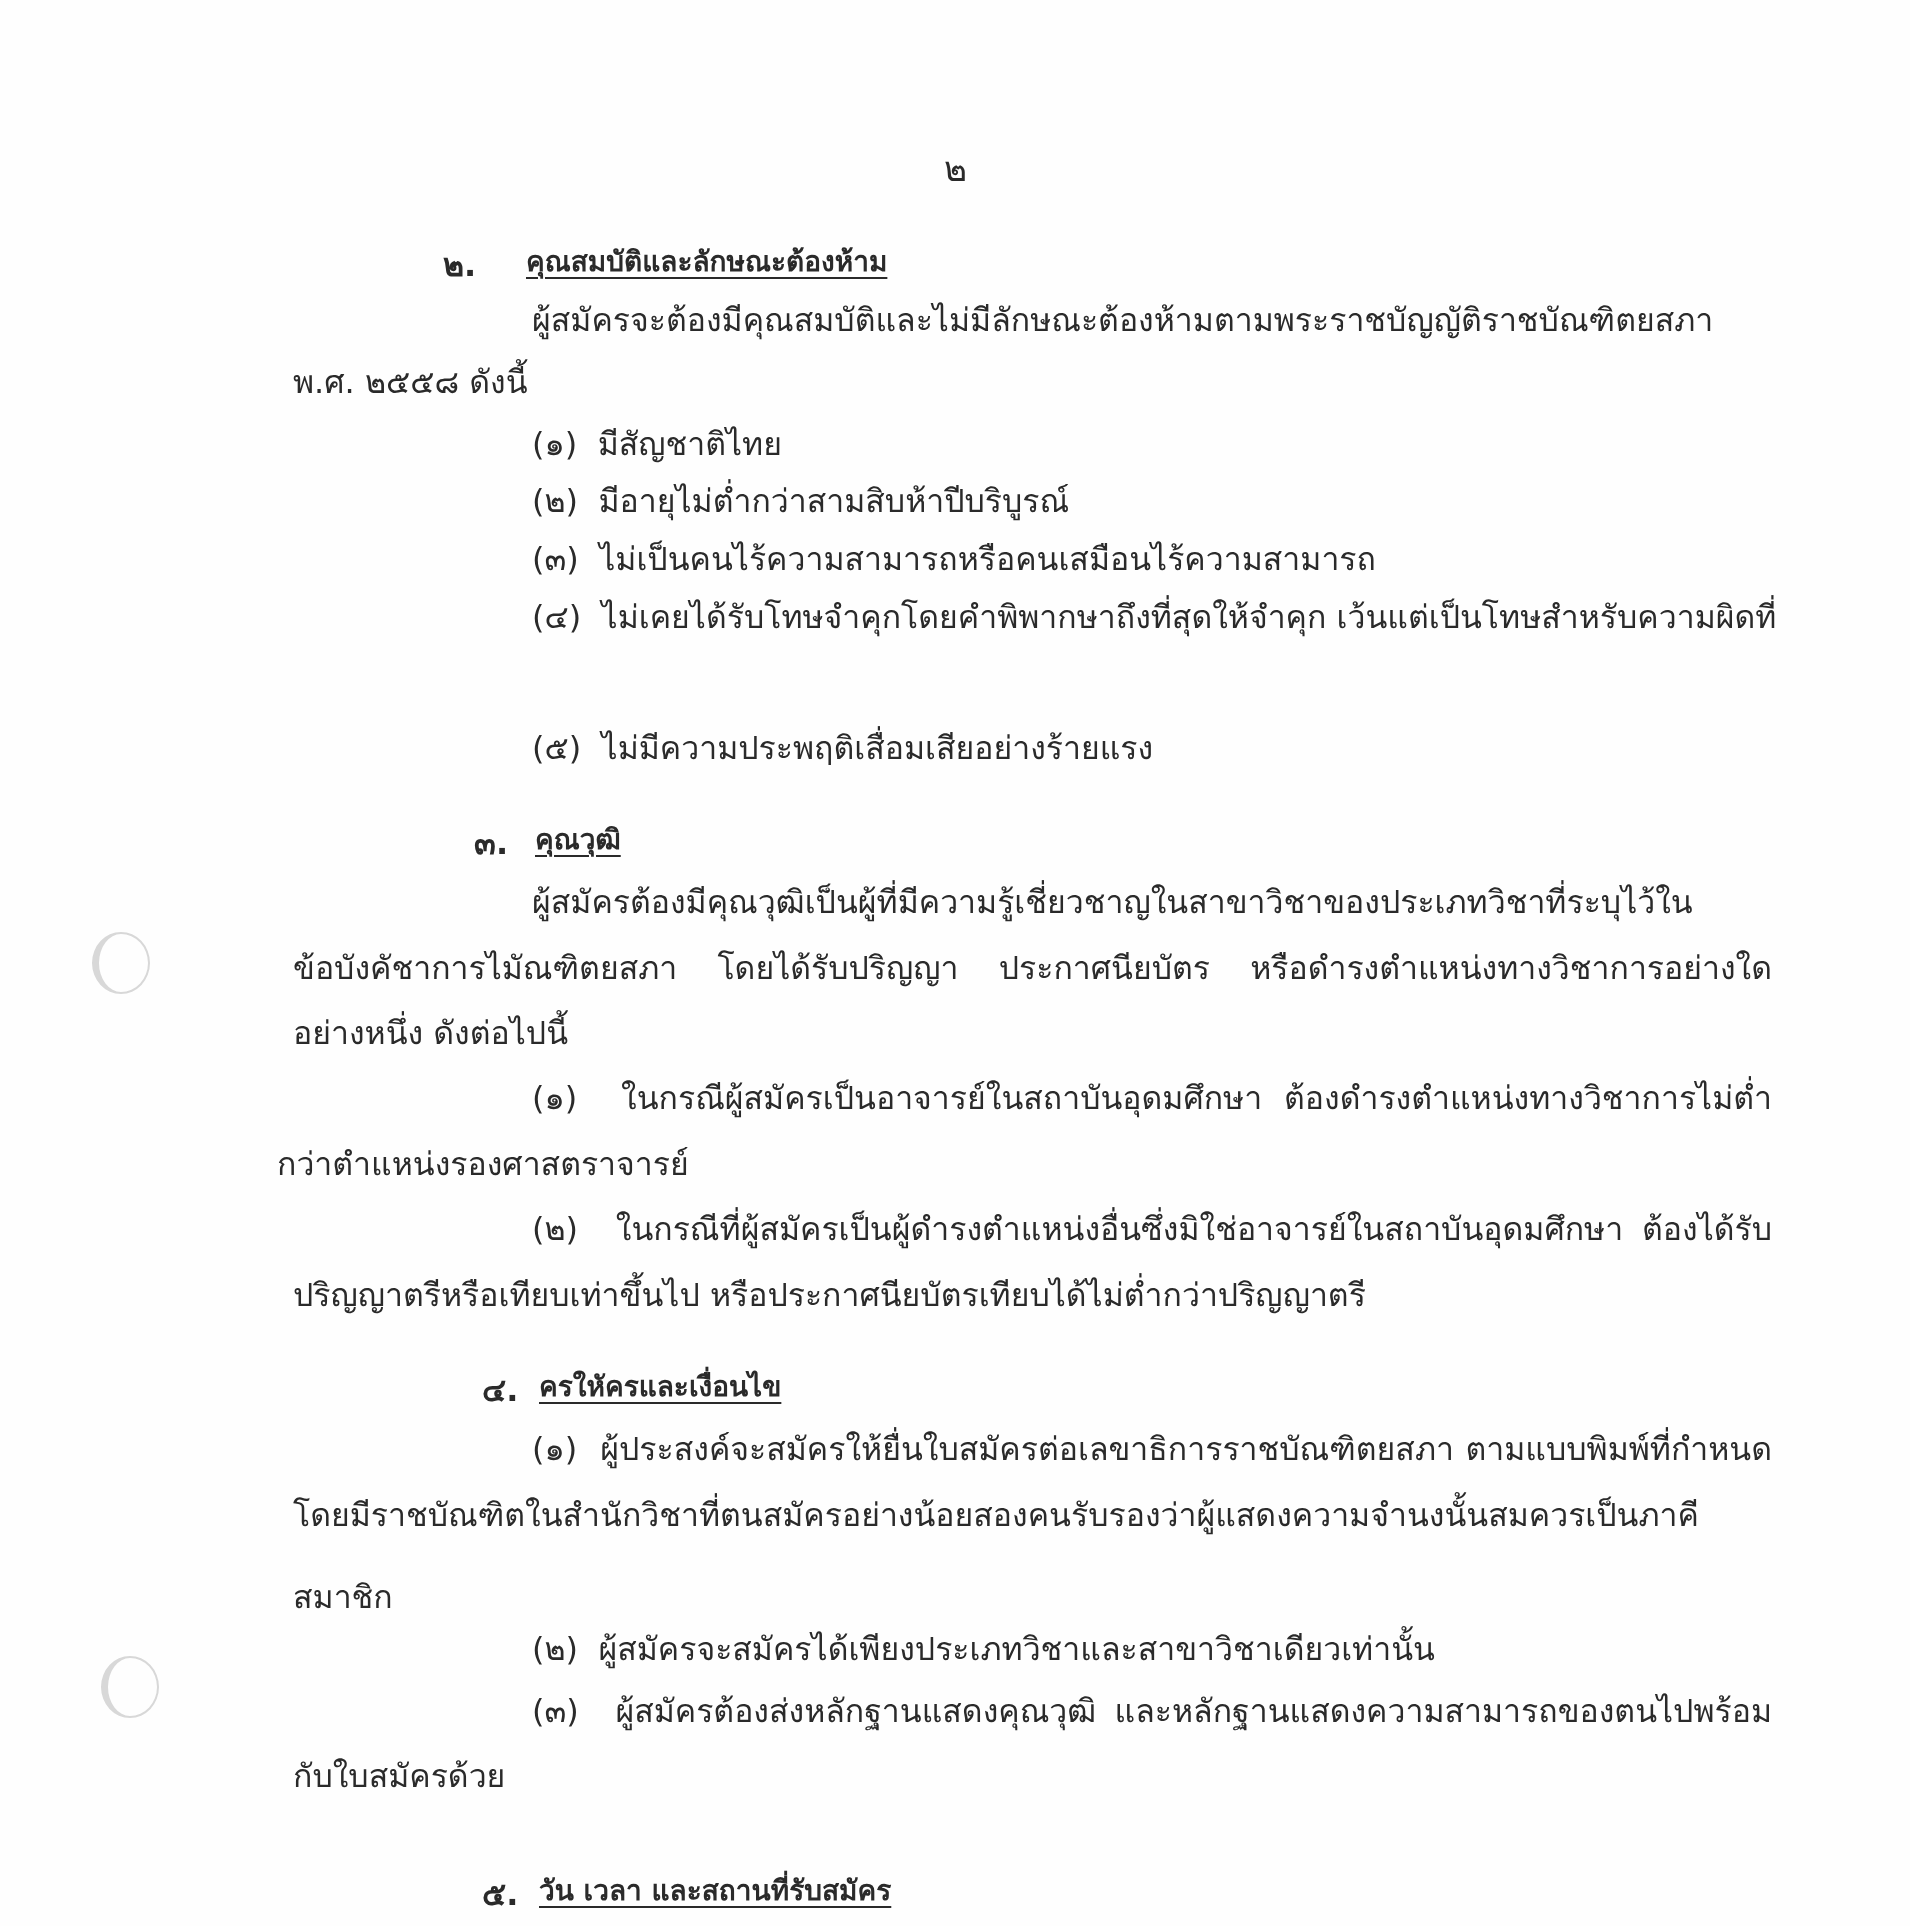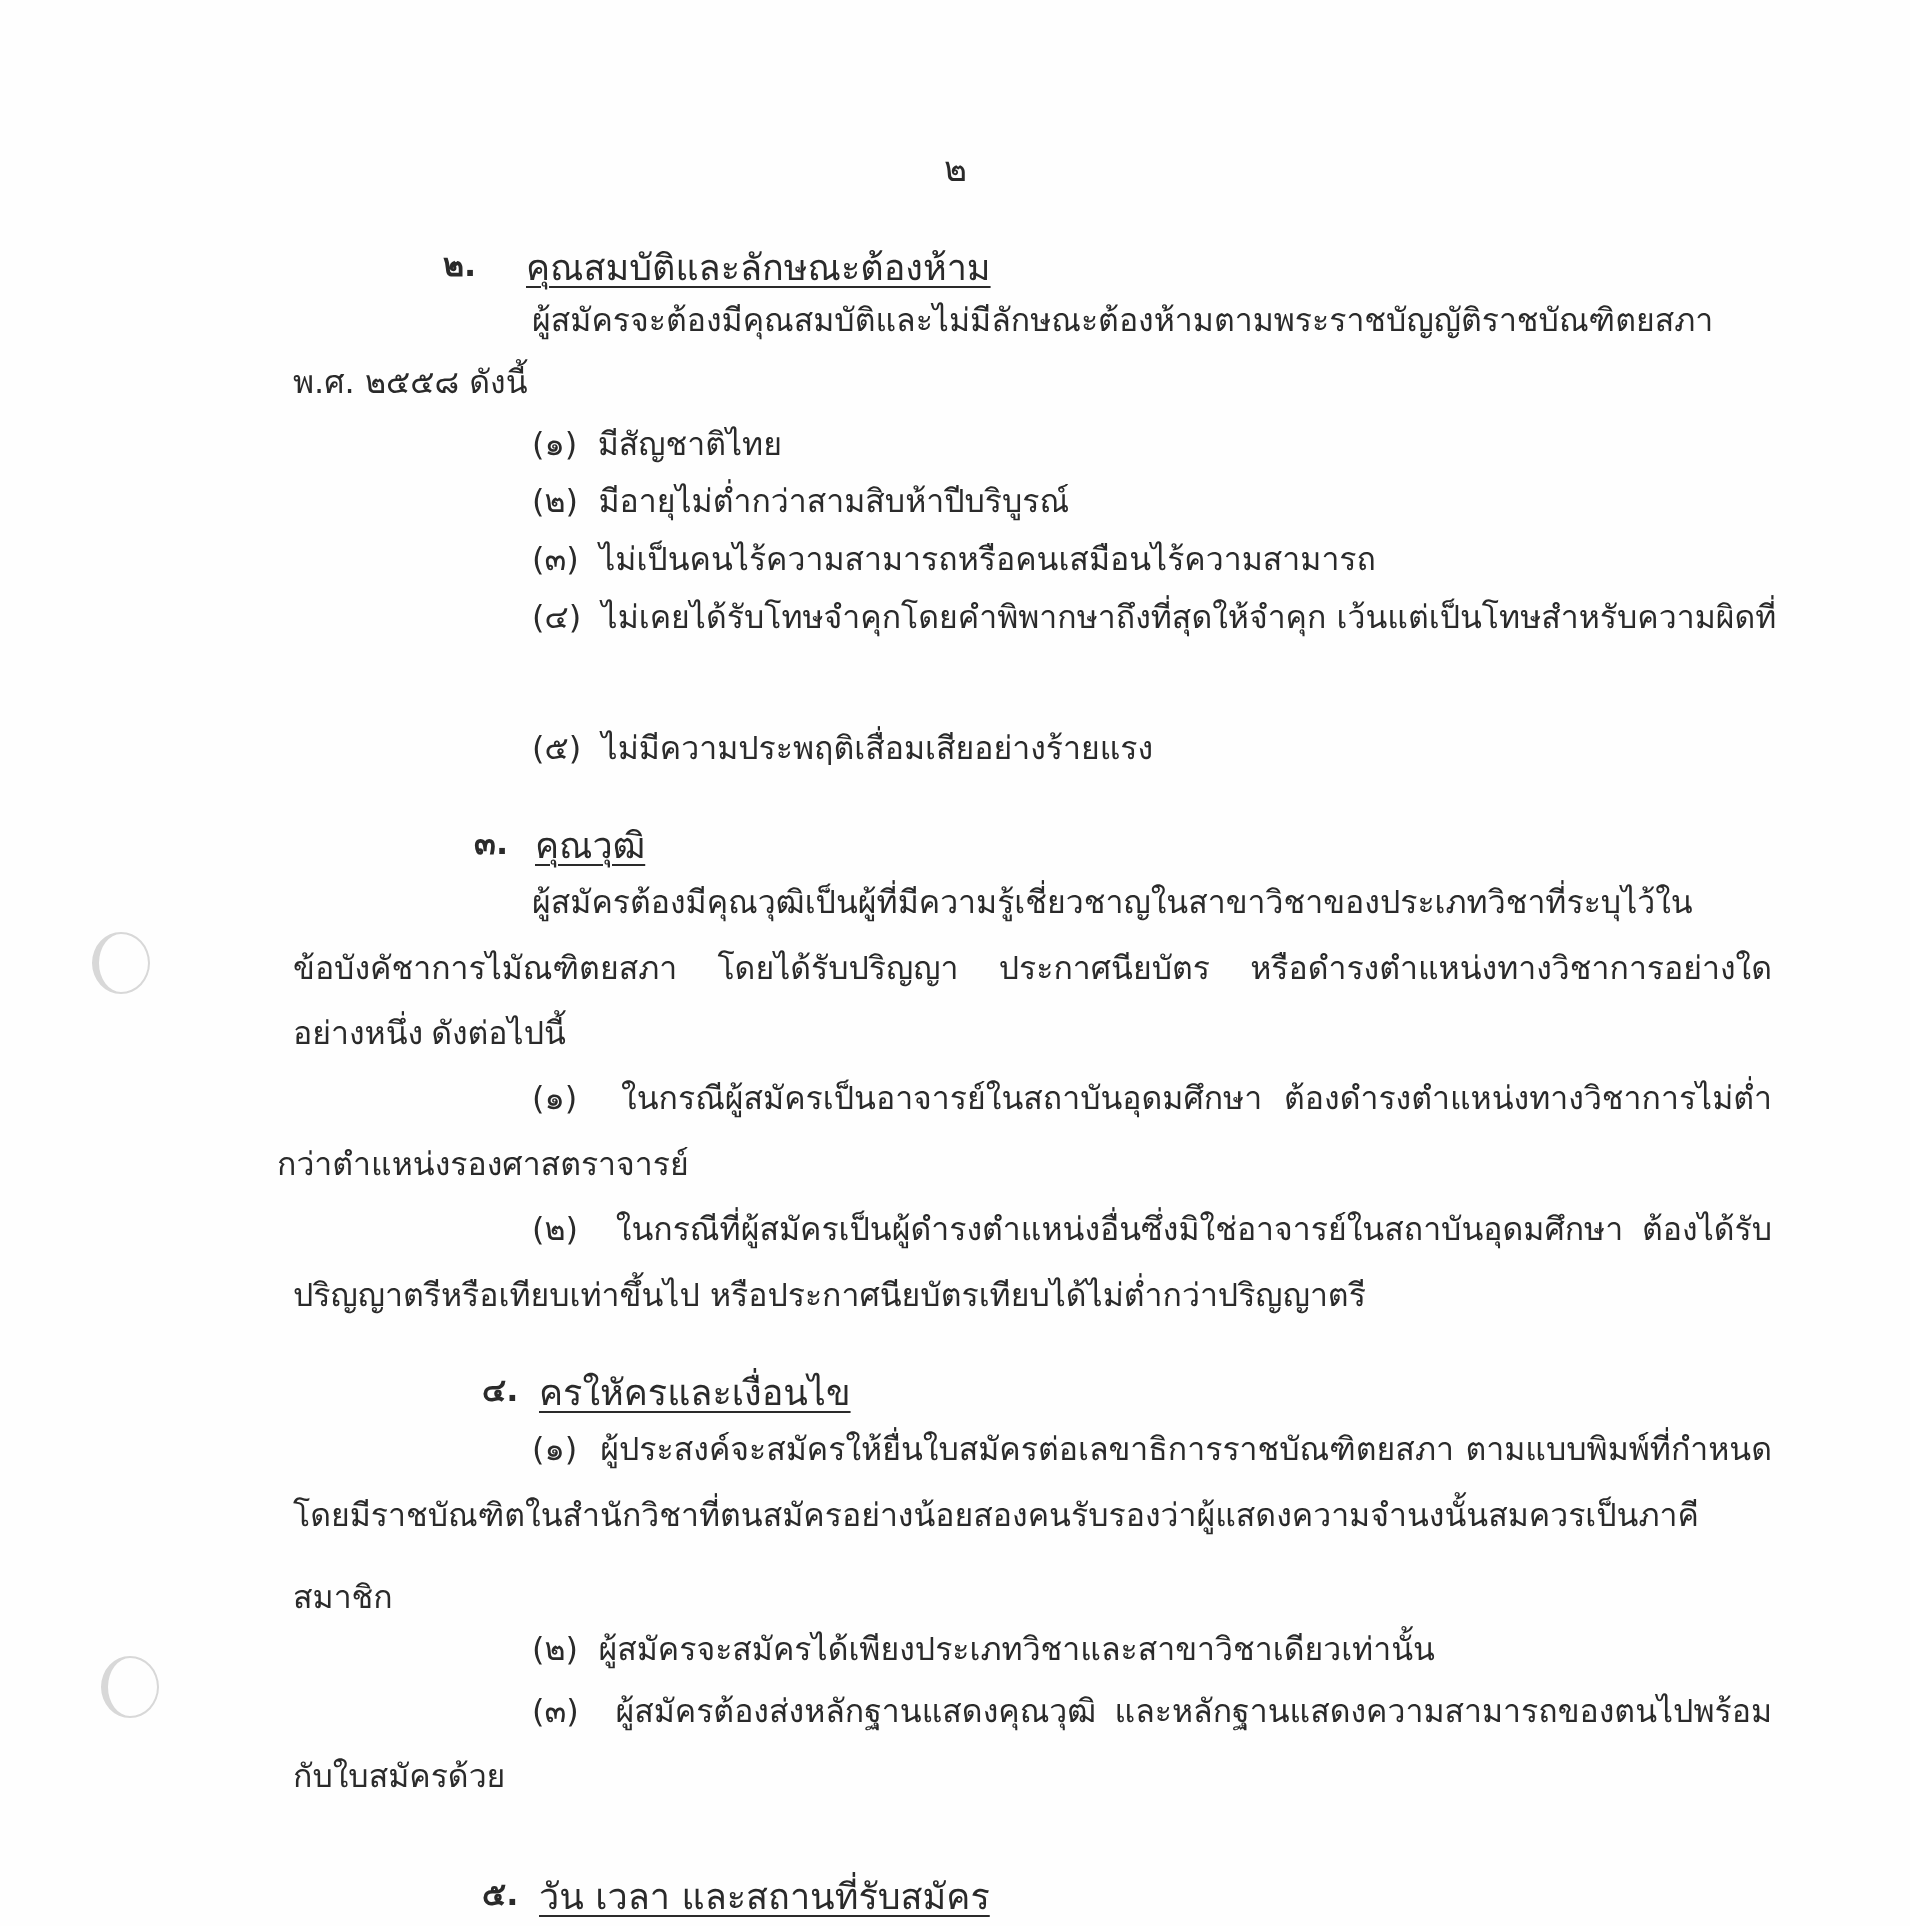--- a/index.html
+++ b/index.html
@@ -3,21 +3,21 @@
 <meta charset="utf-8">
 <style>
   html, body { margin: 0; padding: 0; background: #ffffff; }
   body { width: 1911px; height: 2702px; position: relative; overflow: hidden;
          font-family: "DejaVu Sans", "Liberation Sans", sans-serif; color: #2a2a2a; }
   .page { position: absolute; left: 0; top: 0; width: 1911px; height: 2702px; background: #fefefe; }
   .page-number { position: absolute; top: 141px; left: 0; width: 100%; text-align: center; font-size: 35px; }
   .line { position: absolute; font-size: 32px; white-space: nowrap; line-height: 1; }
   .justify { text-align: justify; text-align-last: justify; }
   .sec-num { position: absolute; font-size: 32px; font-weight: bold; }
-  .sec-title { position: absolute; font-size: 36px; font-weight: normal; text-decoration: underline; text-underline-offset: 6.2px; text-decoration-thickness: 2.3px; }
+  .sec-title { position: absolute; font-size: 28px; font-weight: bold; text-decoration: underline; text-underline-offset: 6.2px; text-decoration-thickness: 2.3px; }
   .punch-hole { position: absolute; width: 58px; height: 62px; border-radius: 50%;
                 border: 2.3px solid #d8d8d8; border-left-width: 7px; box-sizing: border-box; }
 </style>
 </head>
 <body>
 
 <div class="page">
 
   <div class="page-number">๒</div>
 
@@ -42,21 +42,21 @@
     <span>(๔)</span>&nbsp;&nbsp;<span>ไม่เคยได้รับโทษจำคุกโดยคำพิพากษาถึงที่สุดให้จำคุก เว้นแต่เป็นโทษสำหรับความผิดที่</span>
   </div>
   <div class="line" style="left:532px; top:732px;">
     <span>(๕)</span>&nbsp;&nbsp;<span>ไม่มีความประพฤติเสื่อมเสียอย่างร้ายแรง</span>
   </div>
 
   <div class="sec-num" style="left:474px; top:817px;">๓.</div>
   <div class="sec-title" style="left:535px; top:817px;">คุณวุฒิ</div>
   <div class="line justify" style="left:532px; top:886px; width:1240px;">ผู้สมัครต้องมีคุณวุฒิเป็นผู้ที่มีความรู้เชี่ยวชาญในสาขาวิชาของประเภทวิชาที่ระบุไว้ใน</div>
   <div class="line justify" style="left:293px; top:952px; width:1479px;">ข้อบังคัชาการไมัณฑิตยสภา โดยได้รับปริญญา ประกาศนียบัตร หรือดำรงตำแหน่งทางวิชาการอย่างใด</div>
-  <div class="line" style="left:293px; top:1017px;font-family:Liberation Serif, serif;">อย่างหนึ่ง  ดังต่อไปนี้</div>
+  <div class="line" style="left:293px; top:1017px;">อย่างหนึ่ง  ดังต่อไปนี้</div>
 
   <div class="line justify" style="left:532px; top:1082px; width:1240px;">
     <span>(๑)</span>&nbsp;&nbsp;<span>ในกรณีผู้สมัครเป็นอาจารย์ในสถาบันอุดมศึกษา ต้องดำรงตำแหน่งทางวิชาการไม่ต่ำ</span>
   </div>
   <div class="line" style="left:277px; top:1148px;">กว่าตำแหน่งรองศาสตราจารย์</div>
   <div class="line justify" style="left:532px; top:1213px; width:1240px;">
     <span>(๒)</span>&nbsp;&nbsp;<span>ในกรณีที่ผู้สมัครเป็นผู้ดำรงตำแหน่งอื่นซึ่งมิใช่อาจารย์ในสถาบันอุดมศึกษา  ต้องได้รับ</span>
   </div>
   <div class="line" style="left:293px; top:1279px;">ปริญญาตรีหรือเทียบเท่าขึ้นไป หรือประกาศนียบัตรเทียบได้ไม่ต่ำกว่าปริญญาตรี</div>
 

